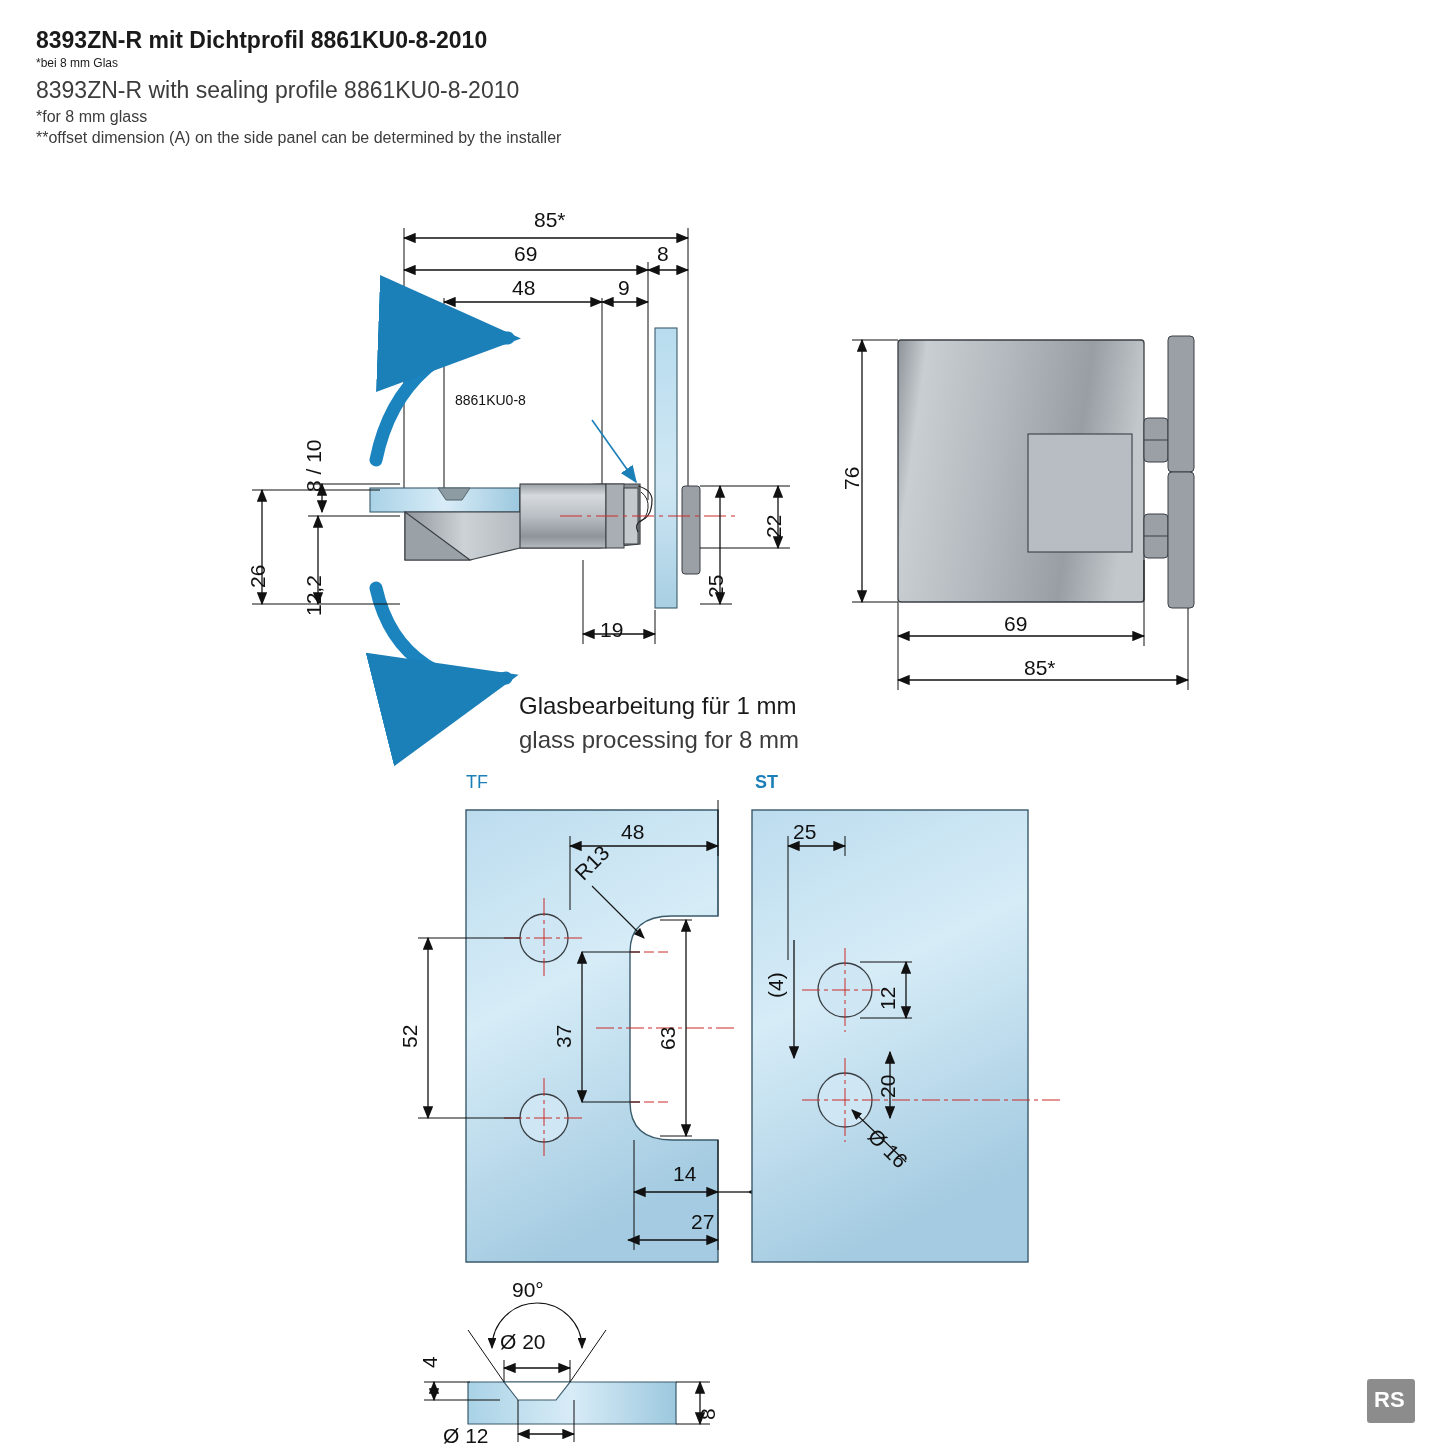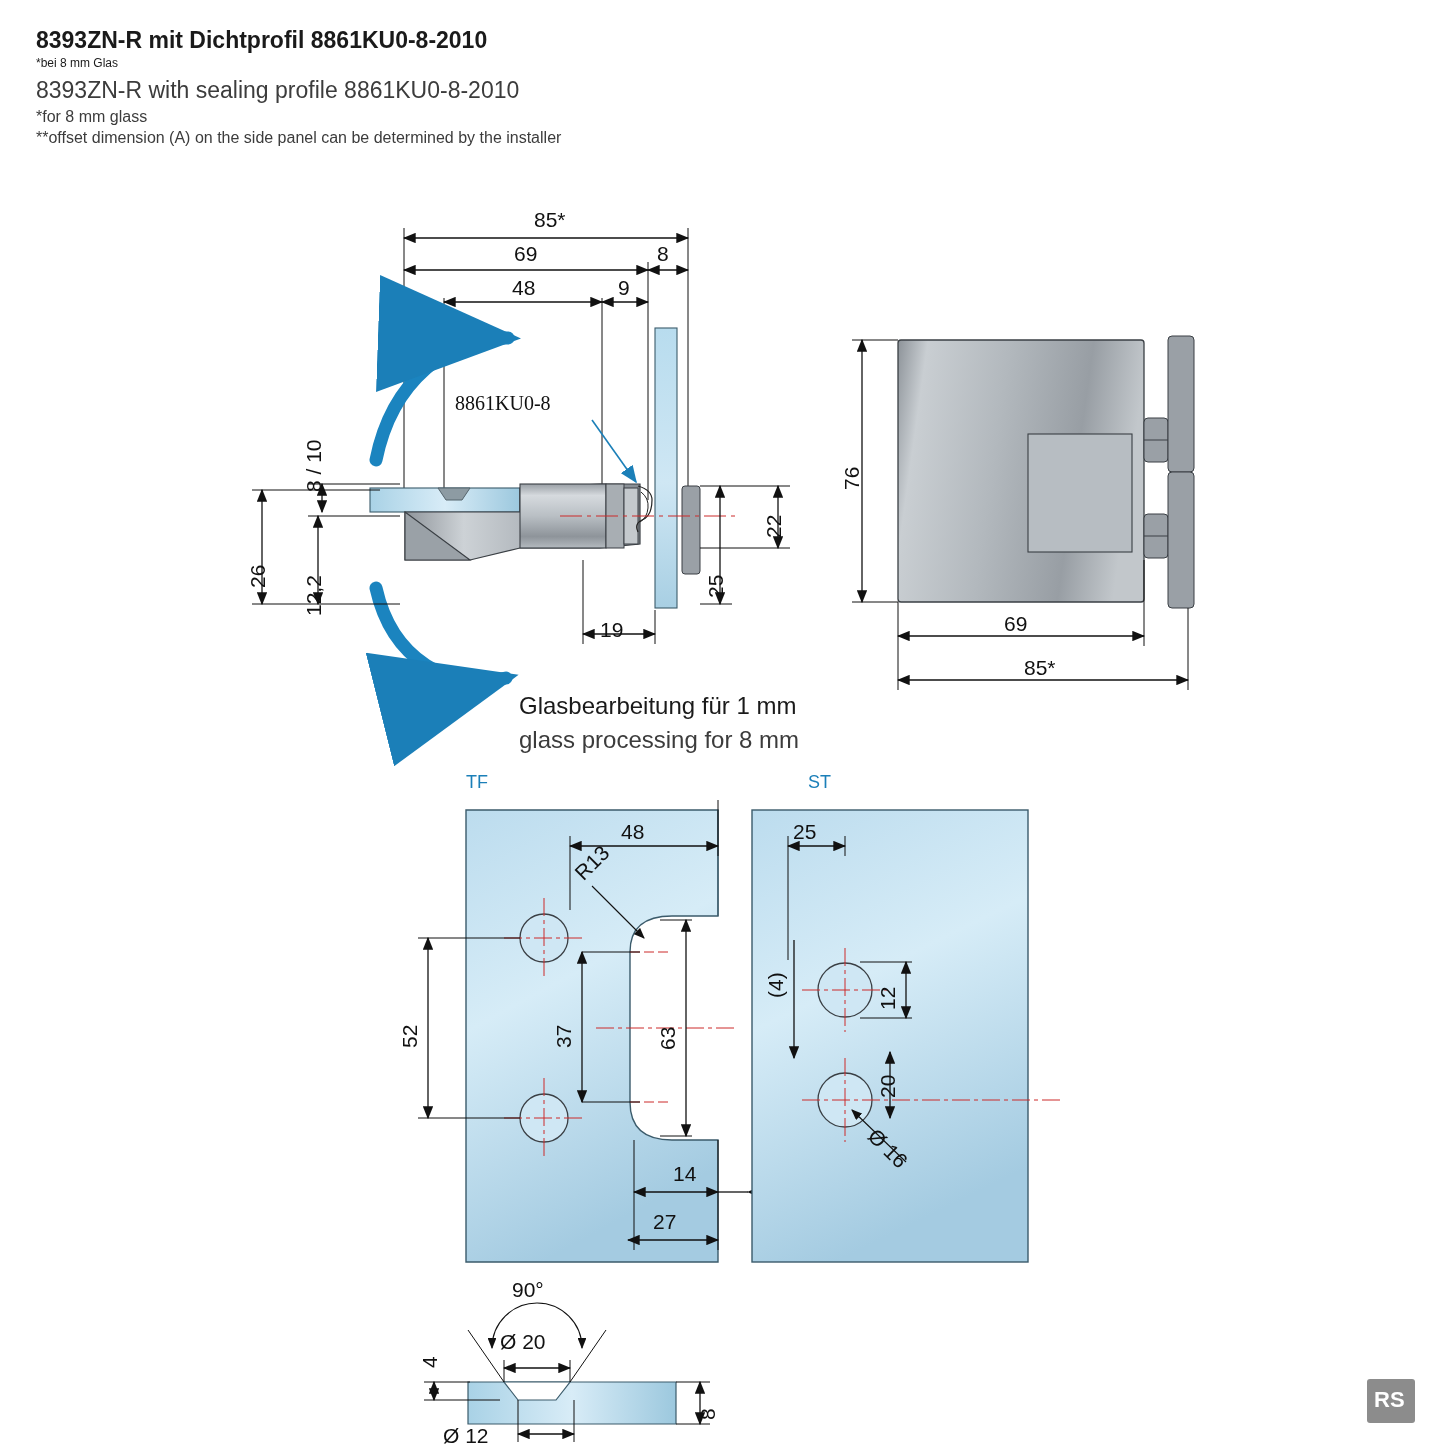--- a/index.html
+++ b/index.html
@@ -252,39 +252,39 @@
 <div class="dim" style="left:657px;top:242px;">8</div>
 <div class="dim" style="left:512px;top:276px;">48</div>
 <div class="dim" style="left:618px;top:276px;">9</div>
 
 <div class="dim rot90" style="left:302px;top:492px;">8 / 10</div>
 <div class="dim rot90" style="left:246px;top:588px;">26</div>
 <div class="dim rot90" style="left:302px;top:616px;">12,2</div>
 <div class="dim" style="left:600px;top:618px;">19</div>
 <div class="dim rot90" style="left:762px;top:538px;">22</div>
 <div class="dim rot90" style="left:704px;top:598px;">25</div>
-<div class="dim" style="left:455px;top:392px;font-size:20px;font-family:Liberation Serif, serif;">8861KU0-8</div>
+<div class="dim" style="left:455px;top:392px;font-size:14px;">8861KU0-8</div>
 
 <div class="dim rot90" style="left:840px;top:490px;">76</div>
 <div class="dim" style="left:1004px;top:612px;">69</div>
 <div class="dim" style="left:1024px;top:656px;">85*</div>
 
 <div class="cap" style="left:519px;top:692px;">Glasbearbeitung für 1 mm</div>
 <div class="cap en" style="left:519px;top:726px;">glass processing for 8 mm</div>
 
 <div class="lbl-blue" style="left:466px;top:772px;">TF</div>
-<div class="lbl-blue" style="left:808px;top:772px;">ST</div>
+<div class="lbl-blue" style="left:755px;top:772px;font-weight:bold;">ST</div>
 
 <div class="dim" style="left:621px;top:820px;">48</div>
 <div class="dim" style="left:570px;top:868px;transform:rotate(-45deg);transform-origin:left top;">R13</div>
 <div class="dim rot90" style="left:398px;top:1048px;">52</div>
 <div class="dim rot90" style="left:552px;top:1048px;">37</div>
 <div class="dim rot90" style="left:656px;top:1050px;">63</div>
 <div class="dim" style="left:673px;top:1162px;">14</div>
-<div class="dim" style="left:653px;top:1210px;">27</div>
+<div class="dim" style="left:691px;top:1210px;">27</div>
 
 <div class="dim" style="left:793px;top:820px;">25</div>
 <div class="dim rot90" style="left:764px;top:998px;">(4)</div>
 <div class="dim rot90" style="left:876px;top:1010px;">12</div>
 <div class="dim rot90" style="left:876px;top:1098px;">20</div>
 <div class="dim" style="left:880px;top:1124px;transform:rotate(45deg);transform-origin:left top;">Ø 16</div>
 
 <div class="dim" style="left:512px;top:1278px;">90°</div>
 <div class="dim" style="left:500px;top:1330px;">Ø 20</div>
 <div class="dim" style="left:443px;top:1424px;">Ø 12</div>

